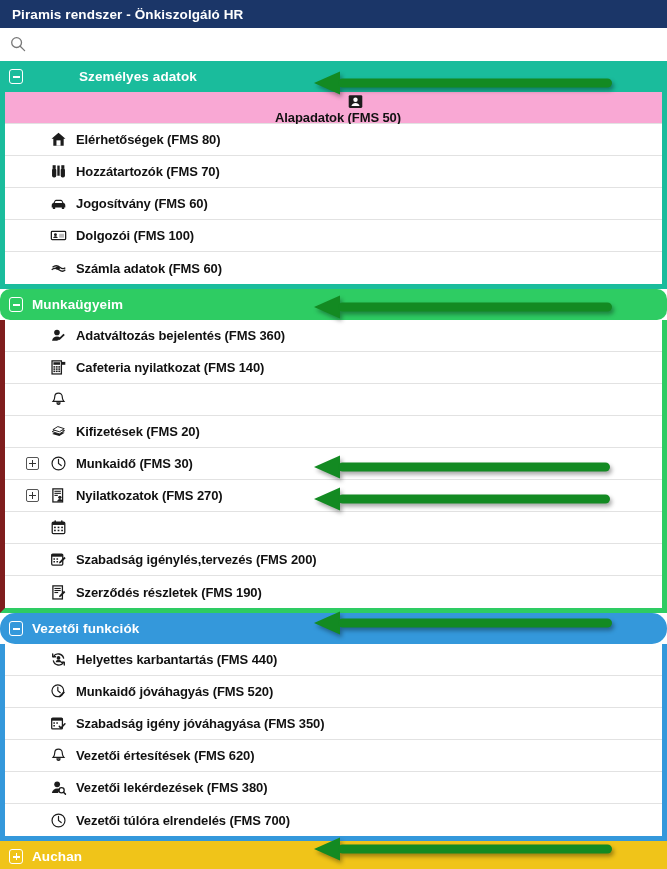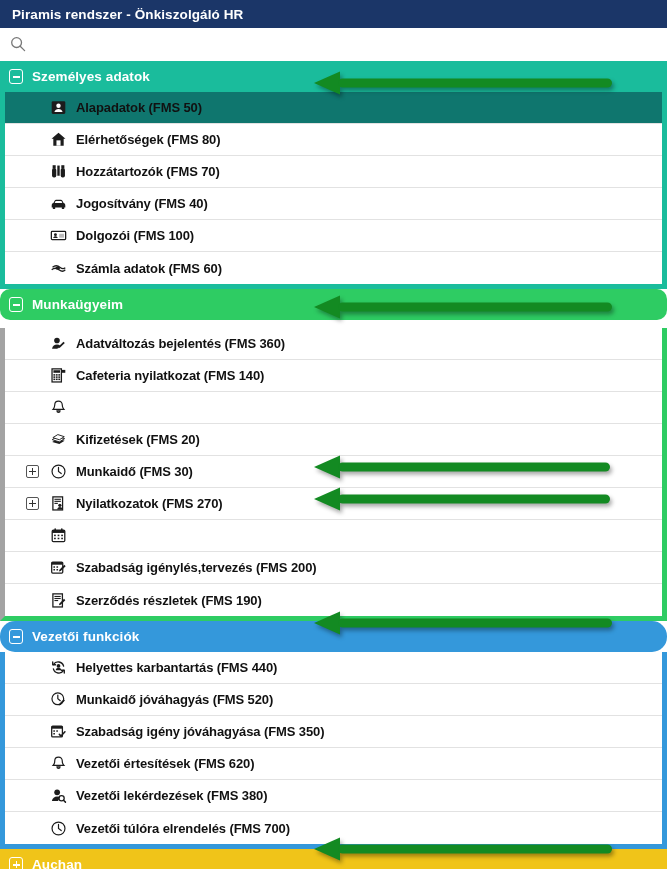--- a/index.html
+++ b/index.html
@@ -81,21 +81,21 @@
 
   .row {
     height: 32px;
     display: flex; align-items: center;
     background: #ffffff;
     border-bottom: 1px solid #e2e2e2;
     position: relative;
     cursor: pointer;
   }
   .row:last-child { border-bottom: none; }
-  .row.selected { background: #0f766e; }
+  .row.selected { background: #f9a8d4; flex-direction: column; }
 
   .row .node-toggle {
     width: 13px; height: 13px;
     border: 1px solid #555;
     border-radius: 2px;
     position: relative;
     margin-left: 21px;
     flex: 0 0 auto;
   }
   .row .node-toggle::before {
@@ -119,24 +119,24 @@
     margin-left: 9px;
     font-size: 13px;
     color: #111111;
     font-weight: bold;
     white-space: nowrap;
     letter-spacing: -.1px;
   }
 
   
   .grp-teal   .group-body { border-left: 5px solid #1abc9c; border-right: 5px solid #1abc9c; border-bottom: 5px solid #1abc9c; }
-  .grp-green  .group-body { border-left: 5px solid #a3a3a3; border-right: 5px solid #2ecc63; border-bottom: 5px solid #2ecc63; margin-top: 8px; }
+  .grp-green  .group-body { border-left: 5px solid #7f1d1d; border-right: 5px solid #2ecc63; border-bottom: 5px solid #2ecc63; }
   .grp-blue   .group-body { border-left: 5px solid #3498db; border-right: 5px solid #3498db; border-bottom: 5px solid #3498db; }
 
-  .hd-teal  { background: #1abc9c; }
+  .hd-teal  { background: #1abc9c; gap: 47px; }
   .hd-green { background: #2ecc63; border-radius: 10px; }
   .hd-blue  { background: #3498db; border-radius: 15px; }
   .hd-gold  { background: #f0c419; }
 
   
   .arrow {
     position: absolute;
     pointer-events: none;
     z-index: 40;
   }
@@ -201,21 +201,21 @@
           </div>
           <div class="row indent-plain">
             <span class="row-icon">
               <svg viewBox="0 0 20 20" width="17" height="17">
                 <path d="M2 12.4c0-1.7.8-2.6 2-2.9l1.6-3.1c.3-.6.8-.9 1.5-.9h5.8c.7 0 1.2.3 1.5.9l1.6 3.1c1.2.3 2 1.2 2 2.9v2.2H2z" fill="#1c1c1c"></path>
                 <rect x="3.2" y="14.2" width="3" height="2.2" rx=".7" fill="#1c1c1c"></rect>
                 <rect x="13.8" y="14.2" width="3" height="2.2" rx=".7" fill="#1c1c1c"></rect>
                 <path d="M6.6 7.1h6.8l1.1 2.4H5.5z" fill="#fff"></path>
               </svg>
             </span>
-            <span class="row-label">Jogosítvány (FMS 40)</span>
+            <span class="row-label">Jogosítvány (FMS 60)</span>
           </div>
           <div class="row indent-plain">
             <span class="row-icon">
               <svg viewBox="0 0 20 20" width="17" height="17">
                 <rect x="1.6" y="5.2" width="16.8" height="9.6" rx="1" fill="none" stroke="#1c1c1c" stroke-width="1.5"></rect>
                 <circle cx="6.4" cy="9" r="1.7" fill="#1c1c1c"></circle>
                 <path d="M3.7 13c.4-1.5 1.5-2.2 2.7-2.2S8.7 11.5 9.1 13z" fill="#1c1c1c"></path>
                 <rect x="10.8" y="8" width="5.6" height="4.6" fill="#bbb"></rect>
               </svg>
             </span>

